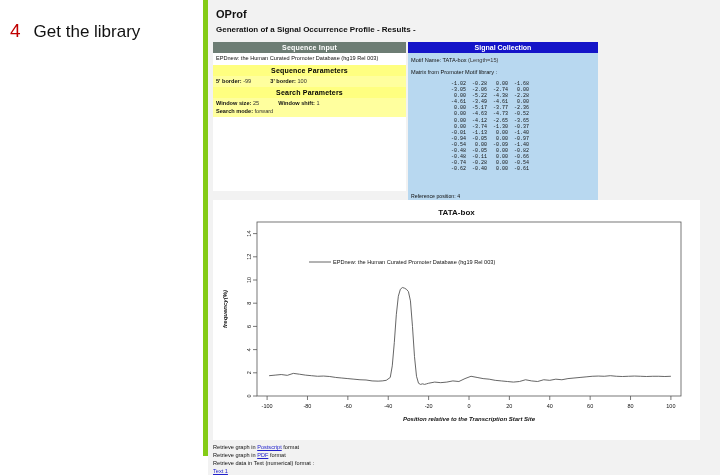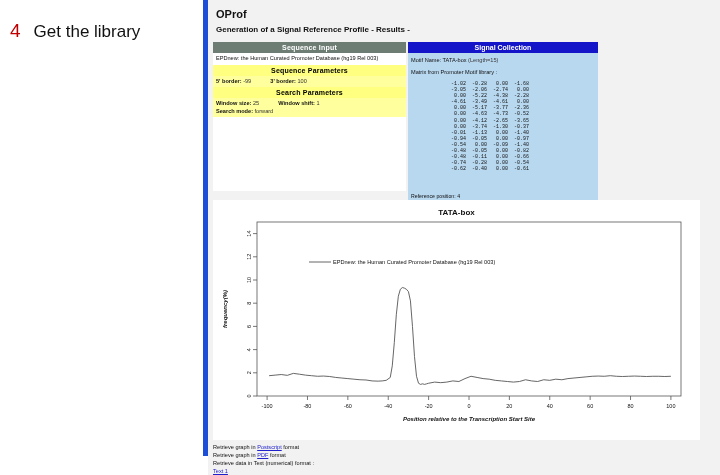--- a/index.html
+++ b/index.html
@@ -8,21 +8,21 @@
     font-family:"Liberation Sans",sans-serif;position:relative;
   }
   
   #slide-heading{position:absolute;left:10px;top:20px;display:flex;align-items:baseline;}
   #slide-num{color:#c00000;font-size:19px;font-weight:400;}
   #slide-title{color:#111;font-size:17px;margin-left:13px;font-weight:400;}
 
   
   #page-panel{
     position:absolute;left:203px;top:0;width:517px;height:456px;
-    background:#1d4ed8;
+    background:#84cc16;
   }
   #page-inner{position:absolute;left:5px;top:0;width:512px;height:475px;background:#f2f2f2;}
 
   #oprof-title{position:absolute;left:8px;top:8px;font-size:11px;font-weight:bold;color:#111;}
   #oprof-sub{position:absolute;left:8px;top:25px;font-size:8px;font-weight:bold;color:#111;}
 
   
   #left-col{position:absolute;left:5px;top:42px;width:193px;}
   .bar-head{
     font-size:7px;font-weight:bold;color:#ffffff;text-align:center;
@@ -69,21 +69,21 @@
 
 <div id="slide-heading">
   <span id="slide-num">4</span>
   <span id="slide-title">Get the library</span>
 </div>
 
 <div id="page-panel">
   <div id="page-inner">
 
     <div id="oprof-title">OProf</div>
-    <div id="oprof-sub">Generation of a Signal Reference Profile - Results -</div>
+    <div id="oprof-sub">Generation of a Signal Occurrence Profile - Results -</div>
 
     <div id="left-col">
 
       <div class="bar-head bar-grey">Sequence Input</div>
       <div class="box-white">
         <div class="tiny">EPDnew: the Human Curated Promoter Database (hg19 Rel 003)</div>
       </div>
 
       <div class="bar-head bar-yellow">Sequence Parameters</div>
       <div class="box-yellow">

